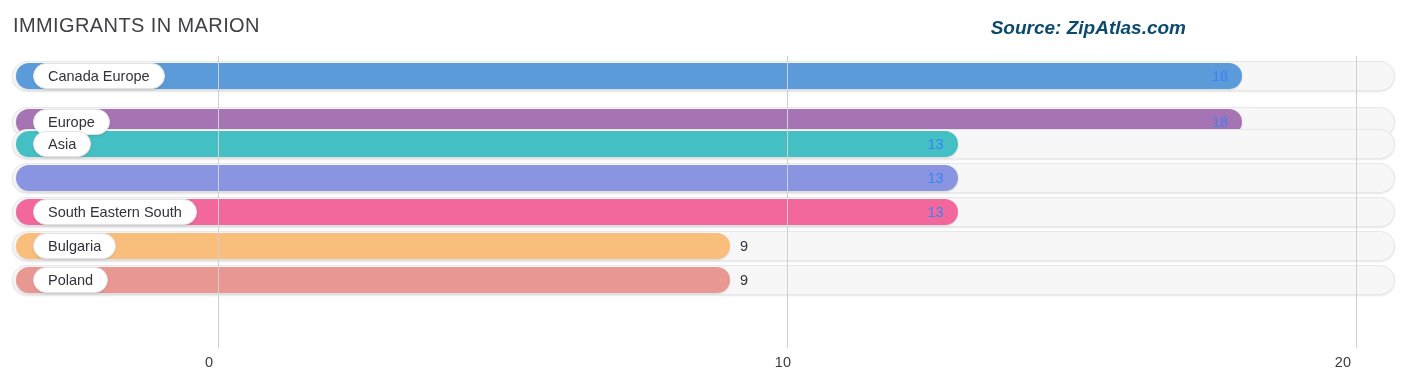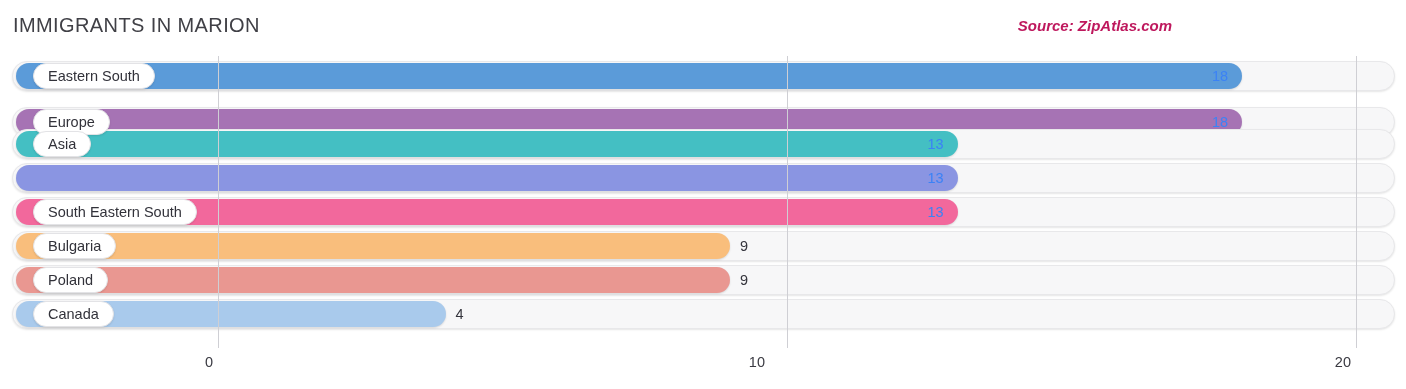--- a/index.html
+++ b/index.html
@@ -28,26 +28,26 @@
     left: 13px;
     top: 14px;
     font-size: 20px;
     letter-spacing: 0.4px;
     color: #404046;
     font-weight: 400;
     white-space: nowrap;
   }
   .chart-source {
     position: absolute;
-    right: 14px;
+    right: 0;
     top: 17px;
-    font-size: 15px;
+    font-size: 19px;
     font-style: italic;
     font-weight: bold;
-    color: #be185d;
+    color: #0c4a6e;
     white-space: nowrap;
   }
 
   
   .plot {
     position: absolute;
     left: 0;
     top: 56px;
     width: 1406px;
     height: 333px;
@@ -161,21 +161,21 @@
 <div class="chart-header">
   <div class="chart-title">IMMIGRANTS IN MARION</div>
   <div class="chart-source">Source: ZipAtlas.com</div>
 </div>
 
 <div class="plot">
   <div class="rows" id="rows">
       <div class="bar-row" style="top: 5px;">
         <div class="track"></div>
         <div class="bar" style="width: 1226.2px; background: rgb(91, 155, 217);"></div>
-        <div class="bar-label-pill">Eastern South</div>
+        <div class="bar-label-pill">Canada Europe</div>
         <div class="bar-value inside" style="left: 1186.2px; width: 30px; justify-content: flex-end;">18</div>
       </div>
       <div class="bar-row" style="top: 39px; margin-top: 12px;">
         <div class="track"></div>
         <div class="bar" style="width: 1226.2px; background: rgb(166, 115, 180);"></div>
         <div class="bar-label-pill">Europe</div>
         <div class="bar-value inside" style="left: 1186.2px; width: 30px; justify-content: flex-end;">18</div>
       </div>
       <div class="bar-row" style="top: 73px;">
         <div class="track"></div>
@@ -198,31 +198,25 @@
         <div class="track"></div>
         <div class="bar" style="width: 714.1px; background: rgb(249, 190, 124);"></div>
         <div class="bar-label-pill">Bulgaria</div>
         <div class="bar-value outside" style="left: 728.1px;">9</div>
       </div>
       <div class="bar-row" style="top: 209px;">
         <div class="track"></div>
         <div class="bar" style="width: 714.1px; background: rgb(233, 151, 145);"></div>
         <div class="bar-label-pill">Poland</div>
         <div class="bar-value outside" style="left: 728.1px;">9</div>
-      </div>
-      <div class="bar-row" style="top: 243px;">
-        <div class="track"></div>
-        <div class="bar" style="width: 429.6px; background: rgb(169, 202, 236);"></div>
-        <div class="bar-label-pill">Canada</div>
-        <div class="bar-value outside" style="left: 443.6px;">4</div>
       </div>
     </div>
   <div class="gridlines" id="gridlines">
       <div class="gridline" style="left: 218px;"></div>
       <div class="gridline" style="left: 787px;"></div>
       <div class="gridline" style="left: 1356px;"></div>
     </div>
   <div class="axis" id="axis">
       <div class="axis-tick" style="left: 218px;">0</div>
-      <div class="axis-tick" style="left: 770px;">10</div>
+      <div class="axis-tick" style="left: 796px;">10</div>
       <div class="axis-tick" style="left: 1356px;">20</div>
     </div>
 </div>
 
 </body></html>

